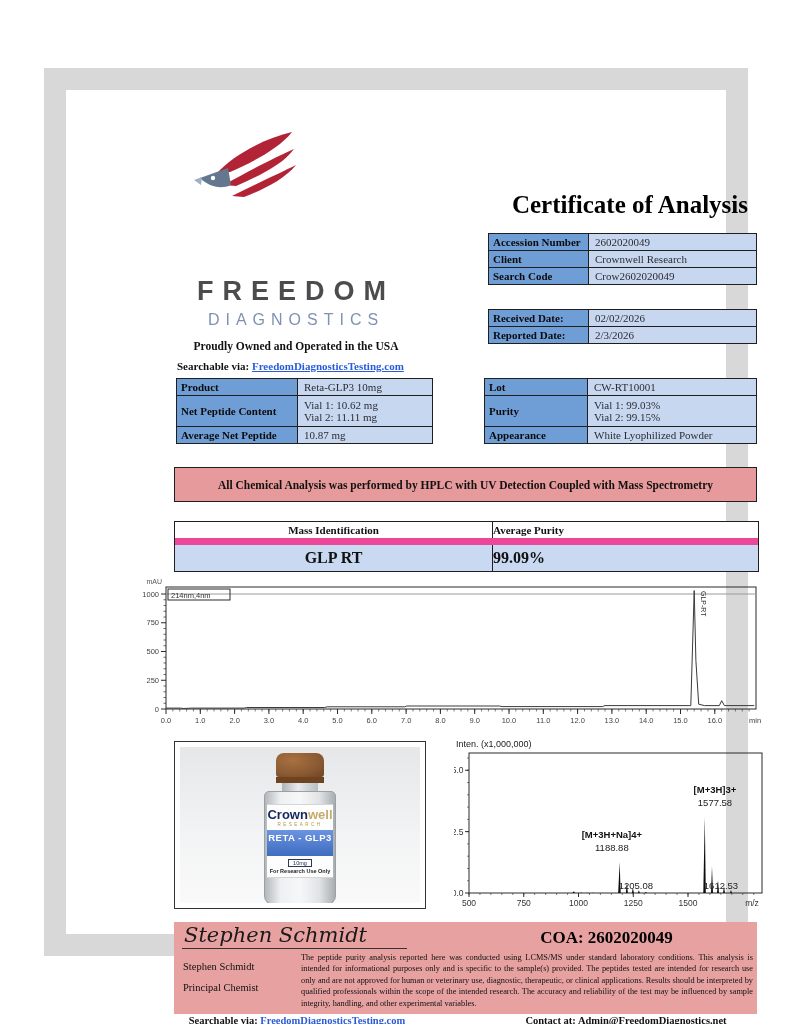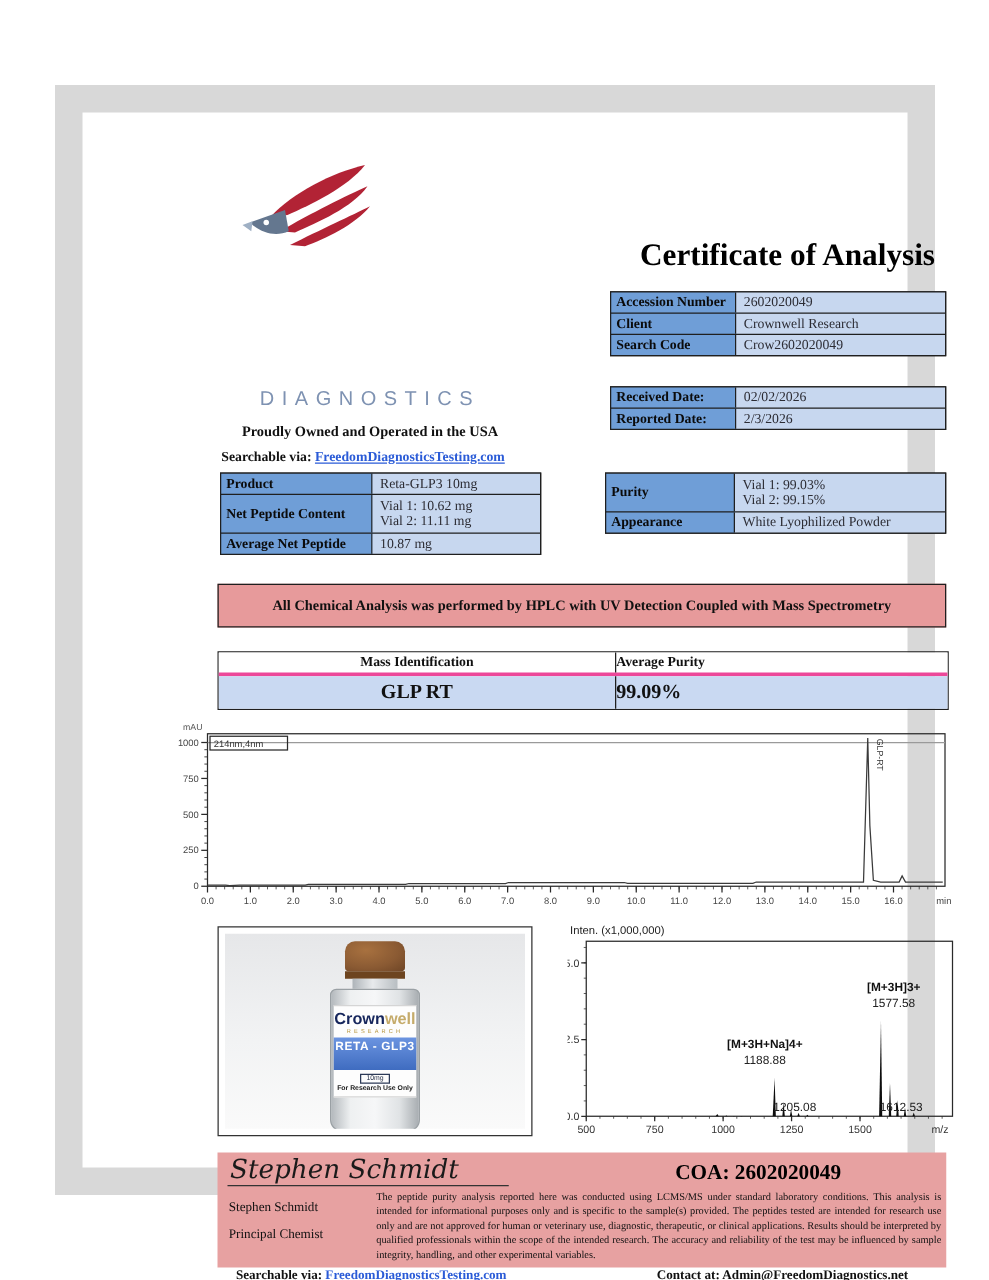--- a/index.html
+++ b/index.html
@@ -18,21 +18,21 @@
   
   .kv{position:absolute;border:1.5px solid #1f1f1f;background:#1f1f1f;}
   .kv .row{display:flex;border-top:1px solid #1f1f1f;}
   .kv .row:first-child{border-top:none;}
   .kv .k{background:#6f9ed7;font-weight:bold;font-size:11px;padding:1px 4px;border-right:1px solid #1f1f1f;box-sizing:border-box;display:flex;align-items:center;color:#0b0b0b;}
   .kv .v{background:#c7d7ef;font-size:11px;padding:1px 6px;flex:1;box-sizing:border-box;display:flex;flex-direction:column;justify-content:center;color:#2c2c34;}
 
   .banner{position:absolute;left:108px;top:377px;width:583px;height:35px;border:1.5px solid #1f1f1f;box-sizing:border-box;background:#e79a9b;display:flex;align-items:center;justify-content:center;text-align:center;font-size:11.5px;font-weight:bold;color:#111;padding:0 28px;}
 
   .mass-table{position:absolute;left:108px;top:431px;width:583px;border:1.5px solid #1f1f1f;box-sizing:content-box;}
-  .mass-table .hrow{display:flex;background:#ffffff;border-bottom:3px solid #ec4899;}
+  .mass-table .hrow{display:flex;background:#ffffff;border-bottom:7px solid #ec4899;}
   .mass-table .drow{display:flex;background:#c9d9f2;}
   .mass-table .c1{width:318px;border-right:1px solid #1f1f1f;box-sizing:border-box;text-align:center;}
   .mass-table .c2{flex:1;text-align:left;}
   .mass-table .hrow div{font-size:11px;font-weight:bold;padding:2px 0;color:#111;}
   .mass-table .drow div{font-size:16px;font-weight:bold;padding:4px 0;color:#111;}
 
   .chart-box{position:absolute;left:66px;top:486px;width:644px;height:160px;}
   .spec-box{position:absolute;left:388px;top:647px;width:316px;height:172px;}
 
   .photo-box{position:absolute;left:108px;top:651px;width:252px;height:168px;border:1.5px solid #333;box-sizing:border-box;background:#fff;}
@@ -67,20 +67,21 @@
   <div class="frame">
 
     <svg class="abs" style="left:120px;top:38px;" width="116" height="86" viewBox="0 0 116 86">
       <path d="M30,46 C48,26 80,10 106,4 C92,22 62,36 44,44 Z" fill="#b22335"></path>
       <path d="M38,57 C62,43 92,28 108,21 C96,38 68,50 50,58 Z" fill="#b22335"></path>
       <path d="M46,68 C70,56 96,44 110,37 C98,52 74,63 58,69 Z" fill="#b22335"></path>
       <path d="M14,50 L42,40 L45,57 C34,62 22,58 14,50 Z" fill="#64778f"></path>
       <path d="M8,52 L16,49 L15,57 Z" fill="#9fb0c4"></path>
       <circle cx="27" cy="50" r="2.2" fill="#ffffff"></circle>
     </svg>
+    <div class="brand-name">FREEDOM</div>
     <div class="brand-sub">DIAGNOSTICS</div>
     <div class="tagline">Proudly Owned and Operated in the USA</div>
     <div class="searchline"><span>Searchable via: </span><span class="link">FreedomDiagnosticsTesting.com</span></div>
 
     <div class="doc-title">Certificate of Analysis</div>
 
     <div class="kv" style="left:422px;top:143px;width:267px;">
       <div class="row">
           <div class="k" style="width:100px;min-height:16px;">Accession Number</div>
           <div class="v" style="min-height:16px;">2602020049</div>
@@ -122,20 +123,26 @@
         </div>
       <div class="row">
           <div class="k" style="width:121px;min-height:16px;">Average Net Peptide</div>
           <div class="v" style="min-height:16px;">
             <span style="display: block;">10.87 mg</span>
           </div>
         </div>
     </div>
 
     <div class="kv" style="left:418px;top:288px;width:271px;">
+      <div class="row">
+          <div class="k" style="width:103px;min-height:16px;">Lot</div>
+          <div class="v" style="min-height:16px;">
+            <span style="display: block;">CW-RT10001</span>
+          </div>
+        </div>
       <div class="row">
           <div class="k" style="width:103px;min-height:30px;">Purity</div>
           <div class="v" style="min-height:30px;">
             <span style="display: block;">Vial 1: 99.03%</span>
             <span style="display: block;">Vial 2: 99.15%</span>
           </div>
         </div>
       <div class="row">
           <div class="k" style="width:103px;min-height:16px;">Appearance</div>
           <div class="v" style="min-height:16px;">

